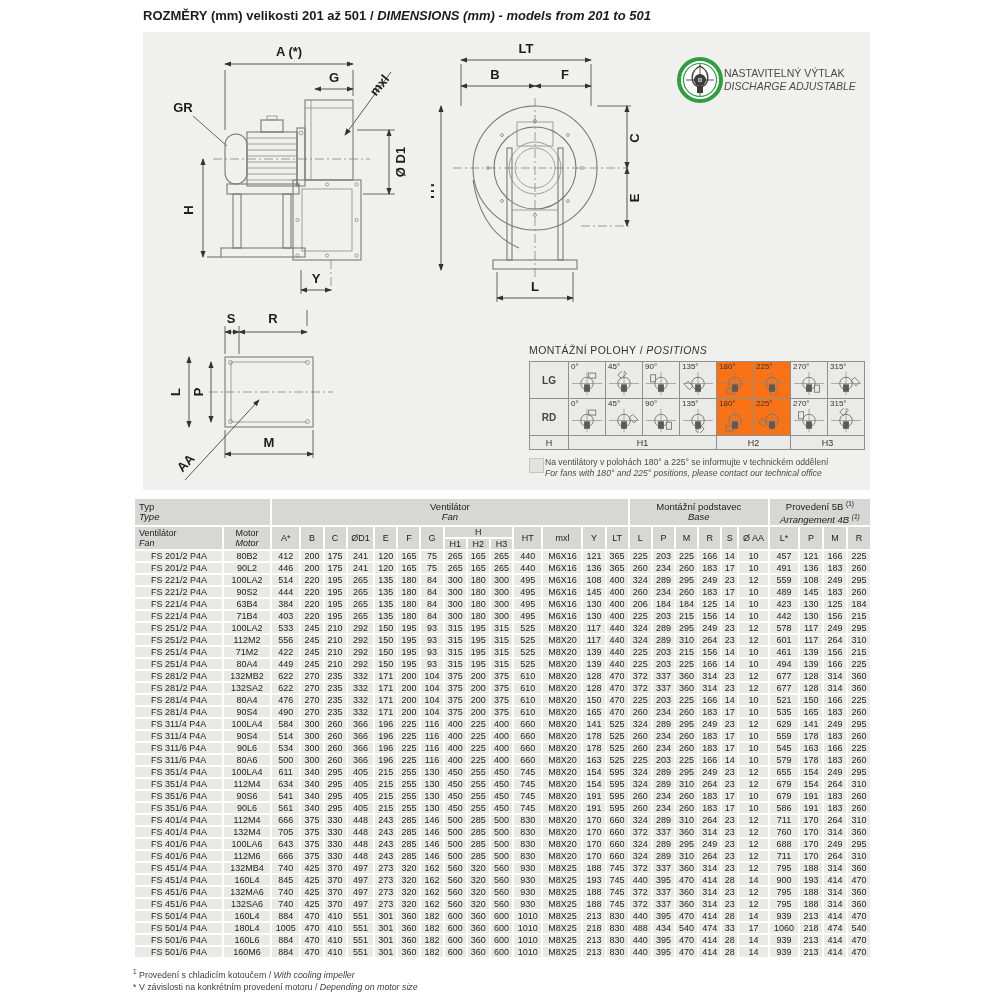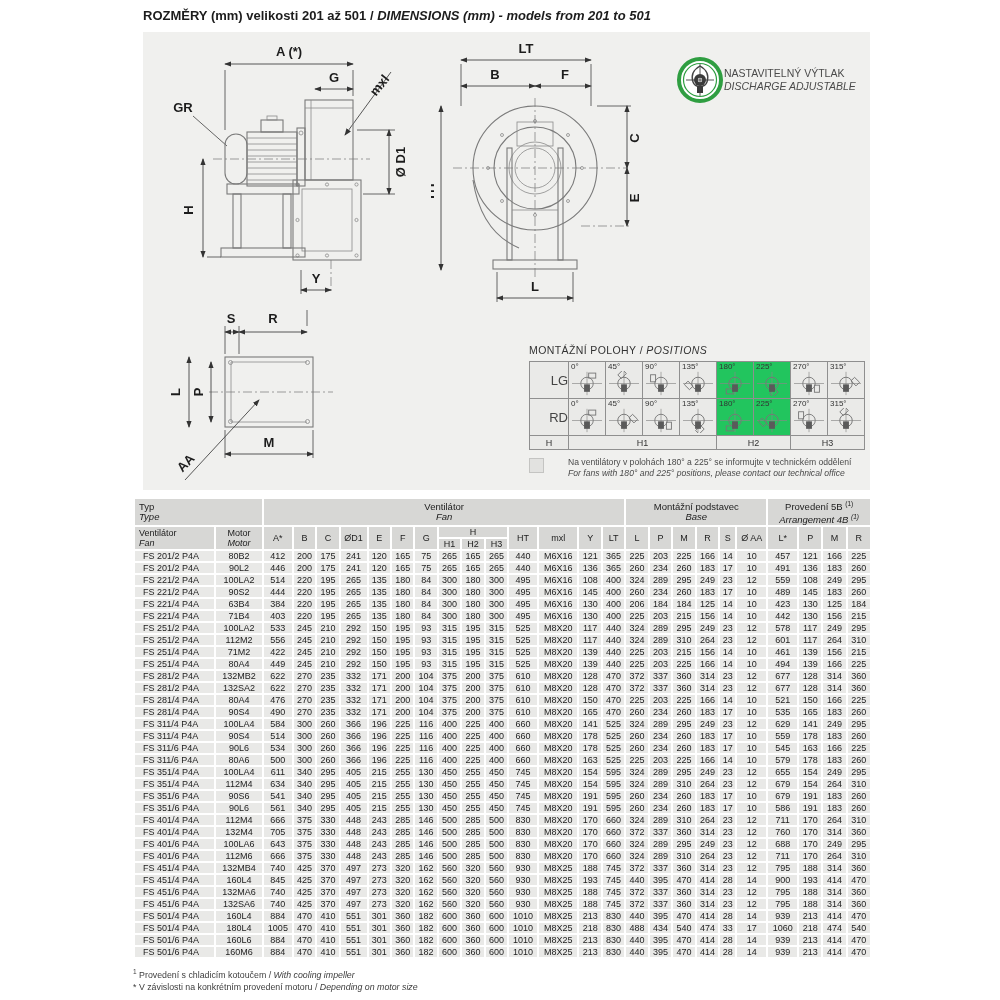--- a/index.html
+++ b/index.html
@@ -24,42 +24,42 @@
   
   .badge{left:533px;top:20px;width:210px;height:56px;display:flex;align-items:center;gap:0;}
   .badge-text{font-size:10.5px;color:#4a4a4a;line-height:13px;}
   .badge-text i{font-style:italic;}
   
   .pos-block{left:386px;top:312px;width:338px;}
   .pos-title{font-size:10.5px;color:#333;letter-spacing:.4px;margin-bottom:5px;}
   .pos-title i{font-style:italic;}
   .pos-table{border-collapse:collapse;}
   .pos-table td{border:1px solid #8f8f8f;background:#eaeae8;padding:0;vertical-align:top;}
-  .pos-table td.hl{background:#22c55e;}
-  .pos-table td.lab{width:38px;text-align:right;vertical-align:middle;font-size:13px;color:#444;background:#eaeae8;}
+  .pos-table td.hl{background:#f97316;}
+  .pos-table td.lab{width:38px;text-align:center;vertical-align:middle;font-size:10px;color:#444;background:#eaeae8;font-weight:bold;}
   .pos-cell{width:36px;height:36px;position:relative;}
   .pos-table td .ang{display:block;font-size:8px;color:#333;padding:1px 0 0 2px;line-height:8px;}
   .fg{display:block;margin:0 auto;width:30px;height:25px;}
   .fg .cl{stroke:#888;stroke-width:0.8;}
   .fg .fo{fill:none;stroke:#777;stroke-width:1.1;}
   .fg .mot{fill:#5a5a5a;}
   .pos-foot td{height:13px;font-size:9px;color:#333;text-align:center;vertical-align:middle;}
-  .pos-note{display:flex;gap:24px;margin-top:7px;font-size:8.6px;color:#4a4a4a;line-height:11px;}
+  .pos-note{display:flex;gap:1px;margin-top:7px;font-size:8.6px;color:#4a4a4a;line-height:11px;}
   .pos-note .sq{width:13px;height:13px;background:#e2e2e0;border:1px solid #c4c4c2;flex:0 0 auto;margin-top:1px;}
   .pos-note i{}
   
   .dim-table-wrap{left:133px;top:497px;width:739px;}
   table.dims{border-collapse:separate;border-spacing:2px;width:739px;}
   table.dims th{background:#d7d7d5;font-size:9px;font-weight:normal;padding:0 1px;line-height:10px;text-align:center;vertical-align:middle;color:#1c1c1c;}
   table.dims th.gh{font-size:9.5px;}
   table.dims th.left{text-align:left;padding-left:4px;}
   table.dims th i{font-style:italic;}
   table.dims th sup{font-size:6.5px;}
   table.dims td{background:#e9e9e7;font-size:9px;line-height:10px;padding:0 1px;text-align:center;white-space:nowrap;color:#222;}
-  table.dims td.c-name{text-align:left;padding-left:8px;width:70px;}
+  table.dims td.c-name{text-align:left;padding-left:16px;width:70px;}
   table.dims td.c-motor{width:44px;}
   
   .footnotes{left:133px;top:966px;font-size:8.8px;color:#3d3d3d;line-height:12px;}
   .footnotes i{font-style:italic;}
   .footnotes sup{font-size:6.5px;}
 </style>
 </head>
 <body>
 
 <div class="abs page-title">

